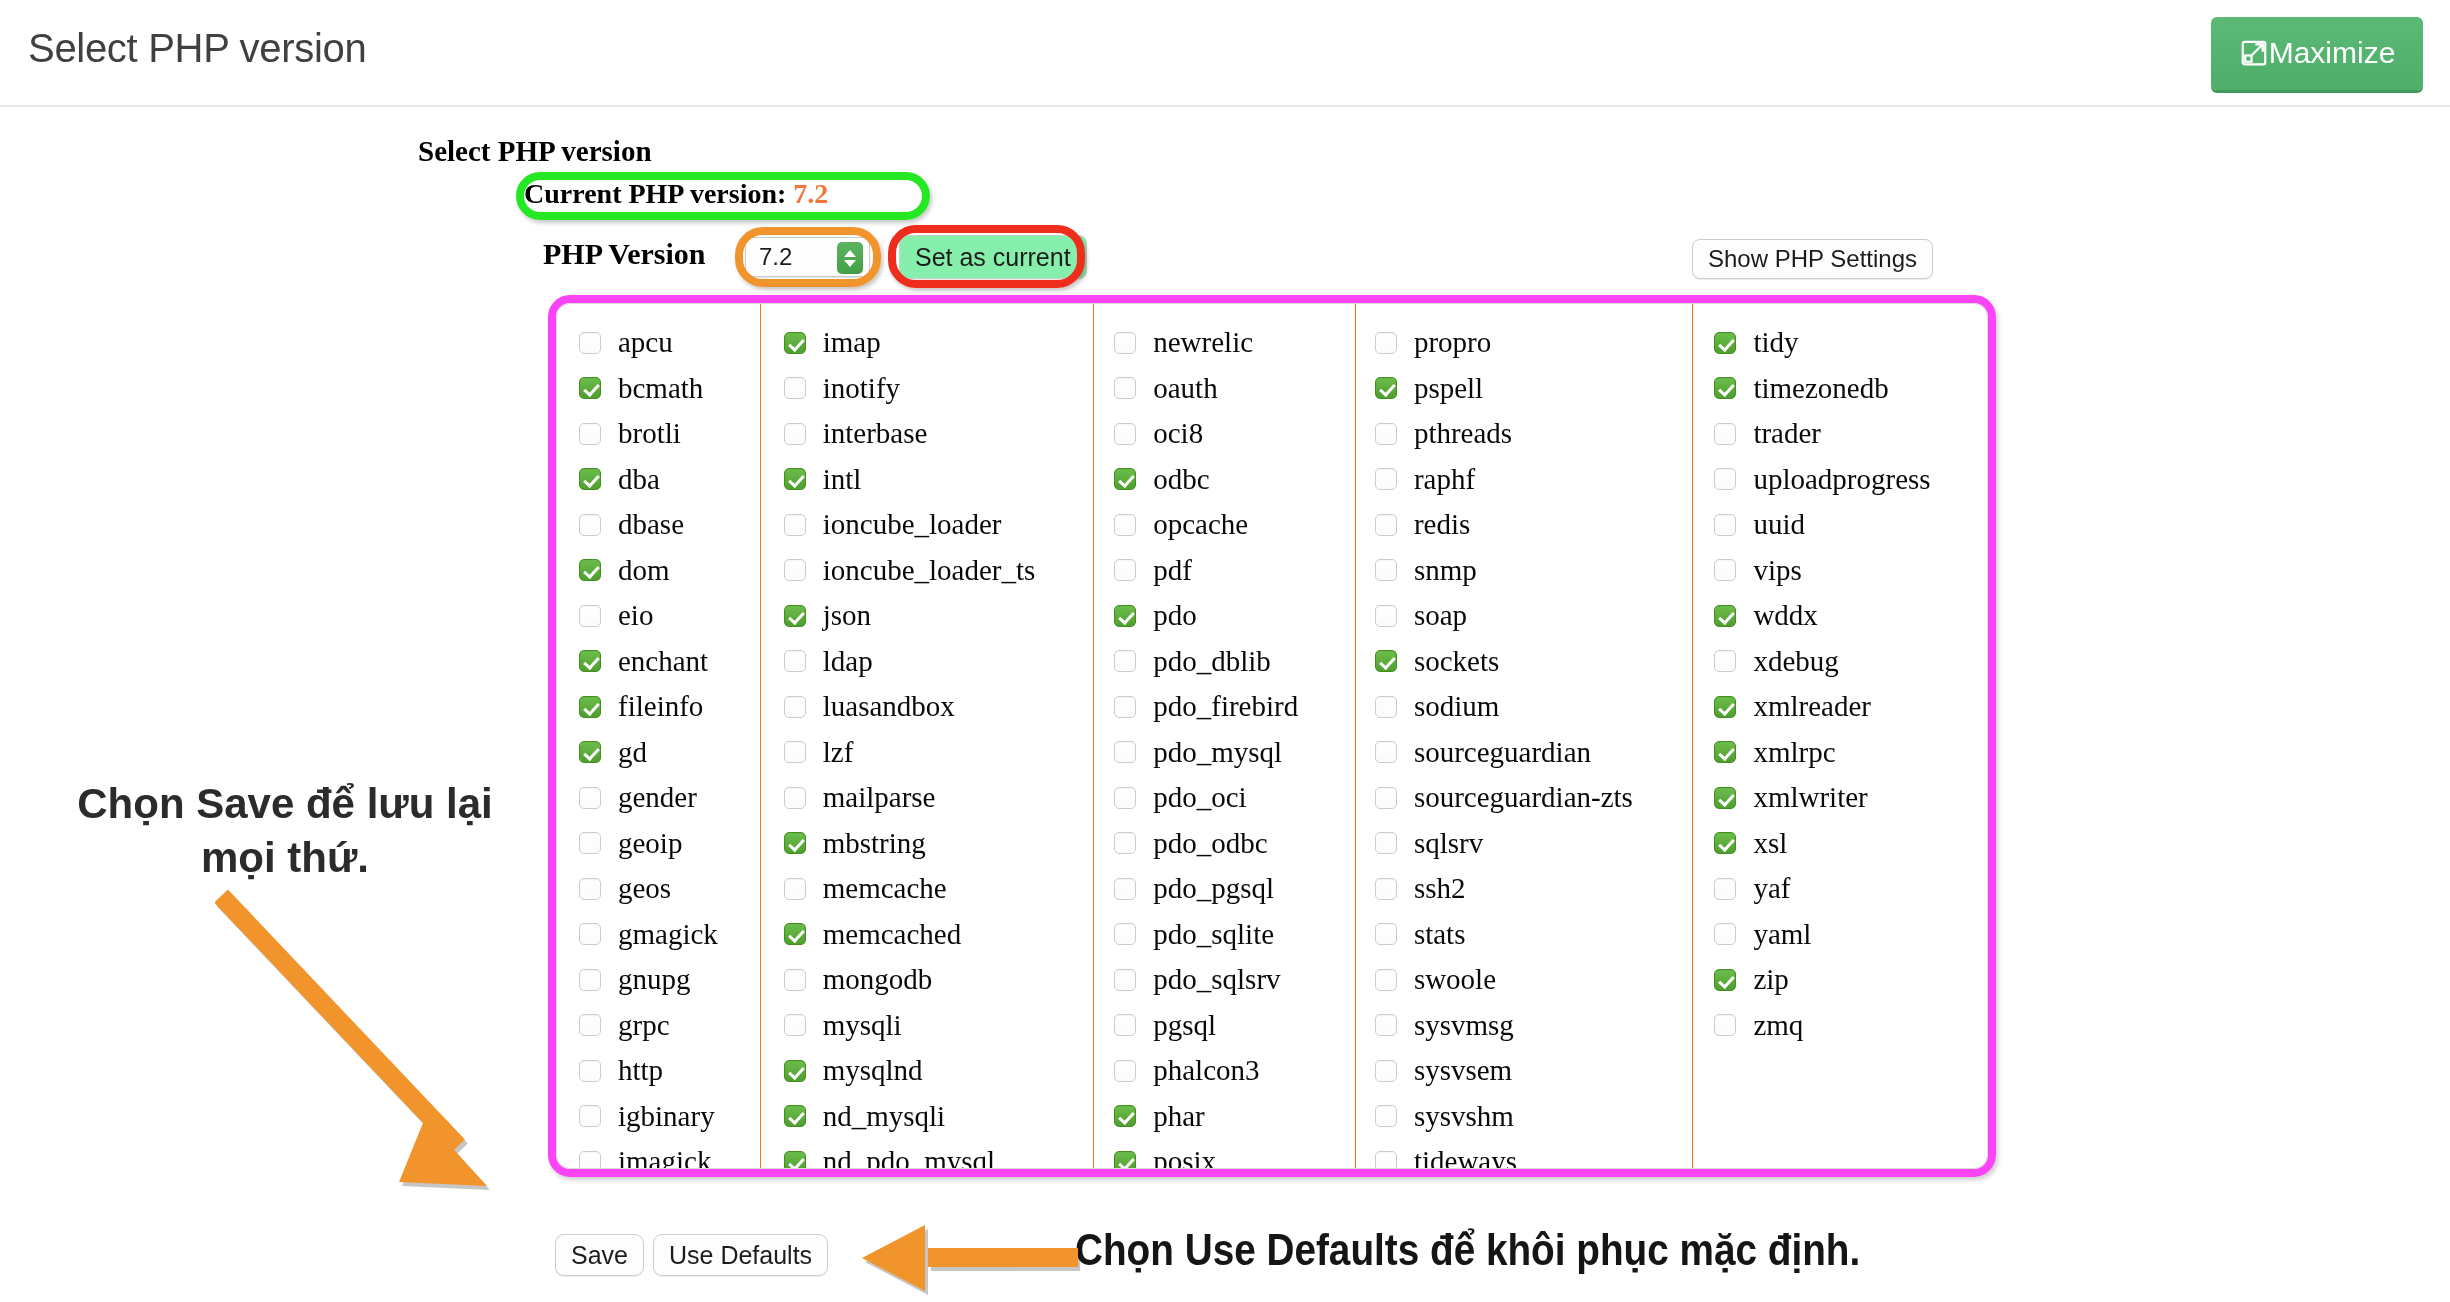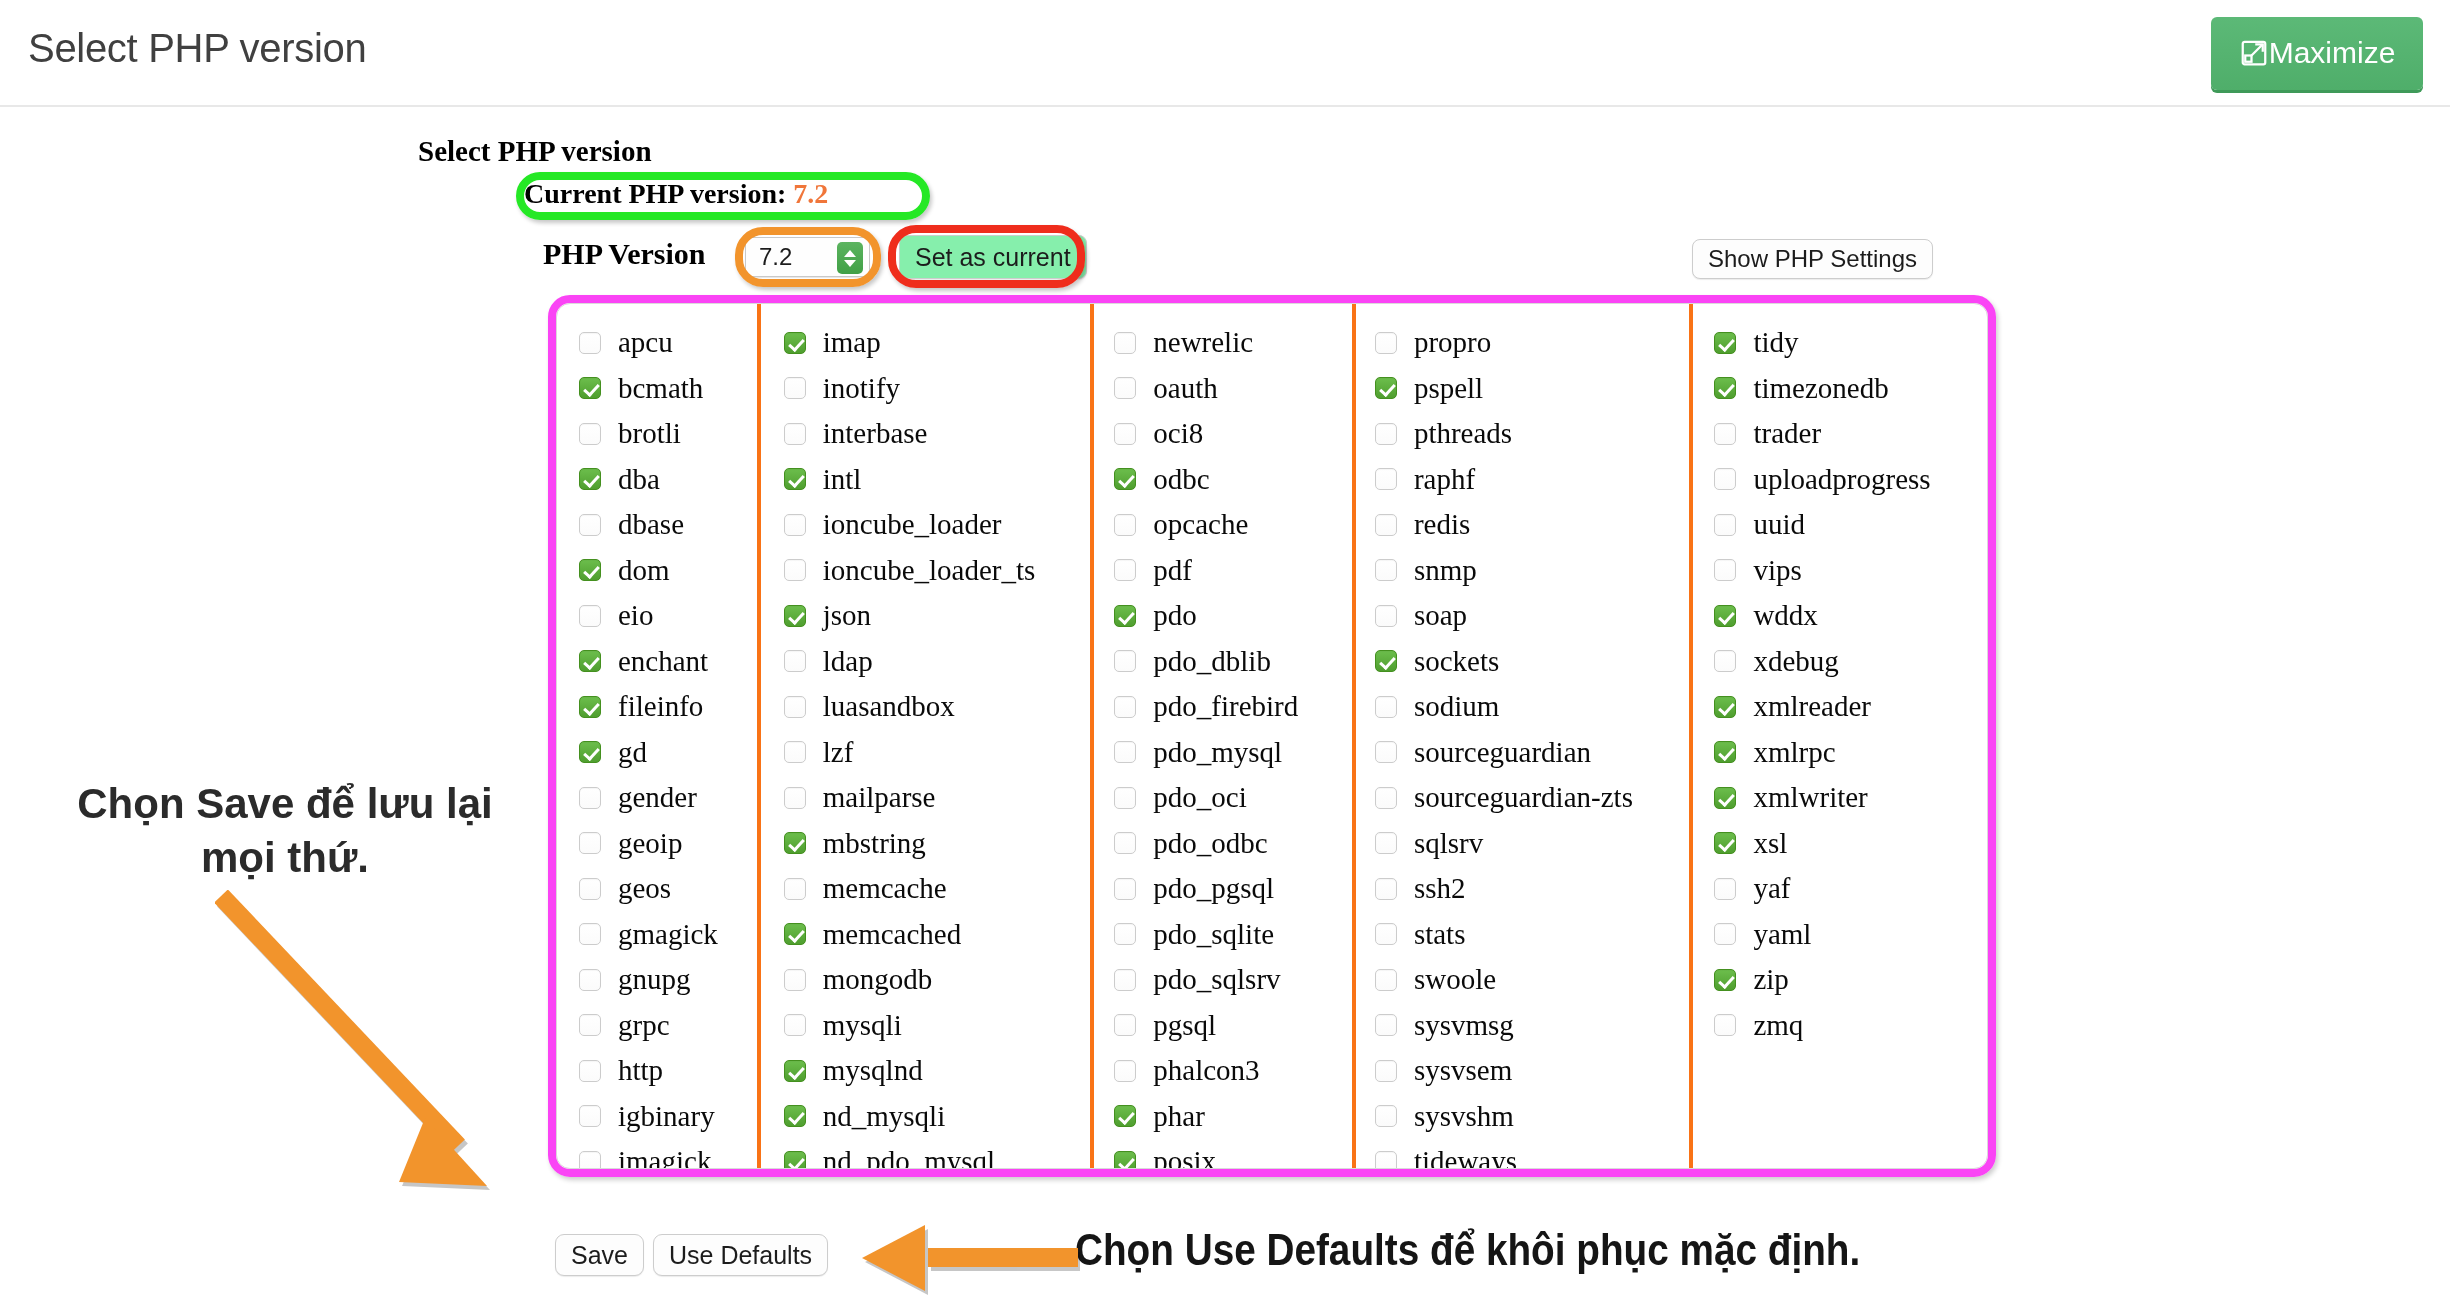--- a/index.html
+++ b/index.html
@@ -158,21 +158,21 @@
   #ext-panel {
     position: absolute; left: 8px; top: 8px;
     width: 1432px; height: 866px;
     background: #ffffff;
     border: 1px solid #dadada; border-radius: 14px;
     display: flex;
     overflow: hidden;
   }
   .ext-col {
     padding: 16px 0 0 0;
-    border-right: 4px solid #f97316;
+    border-right: 1px solid #f97316;
     height: 100%;
   }
   .ext-col:last-child { border-right: none; }
   .ext-col.c1 { width: 204px; padding-left: 22px; }
   .ext-col.c2 { width: 334px; padding-left: 23px; }
   .ext-col.c3 { width: 262px; padding-left: 20px; }
   .ext-col.c4 { width: 338px; padding-left: 19px; }
   .ext-col.c5 { width: 294px; padding-left: 21px; }
 
   .ext-item {

